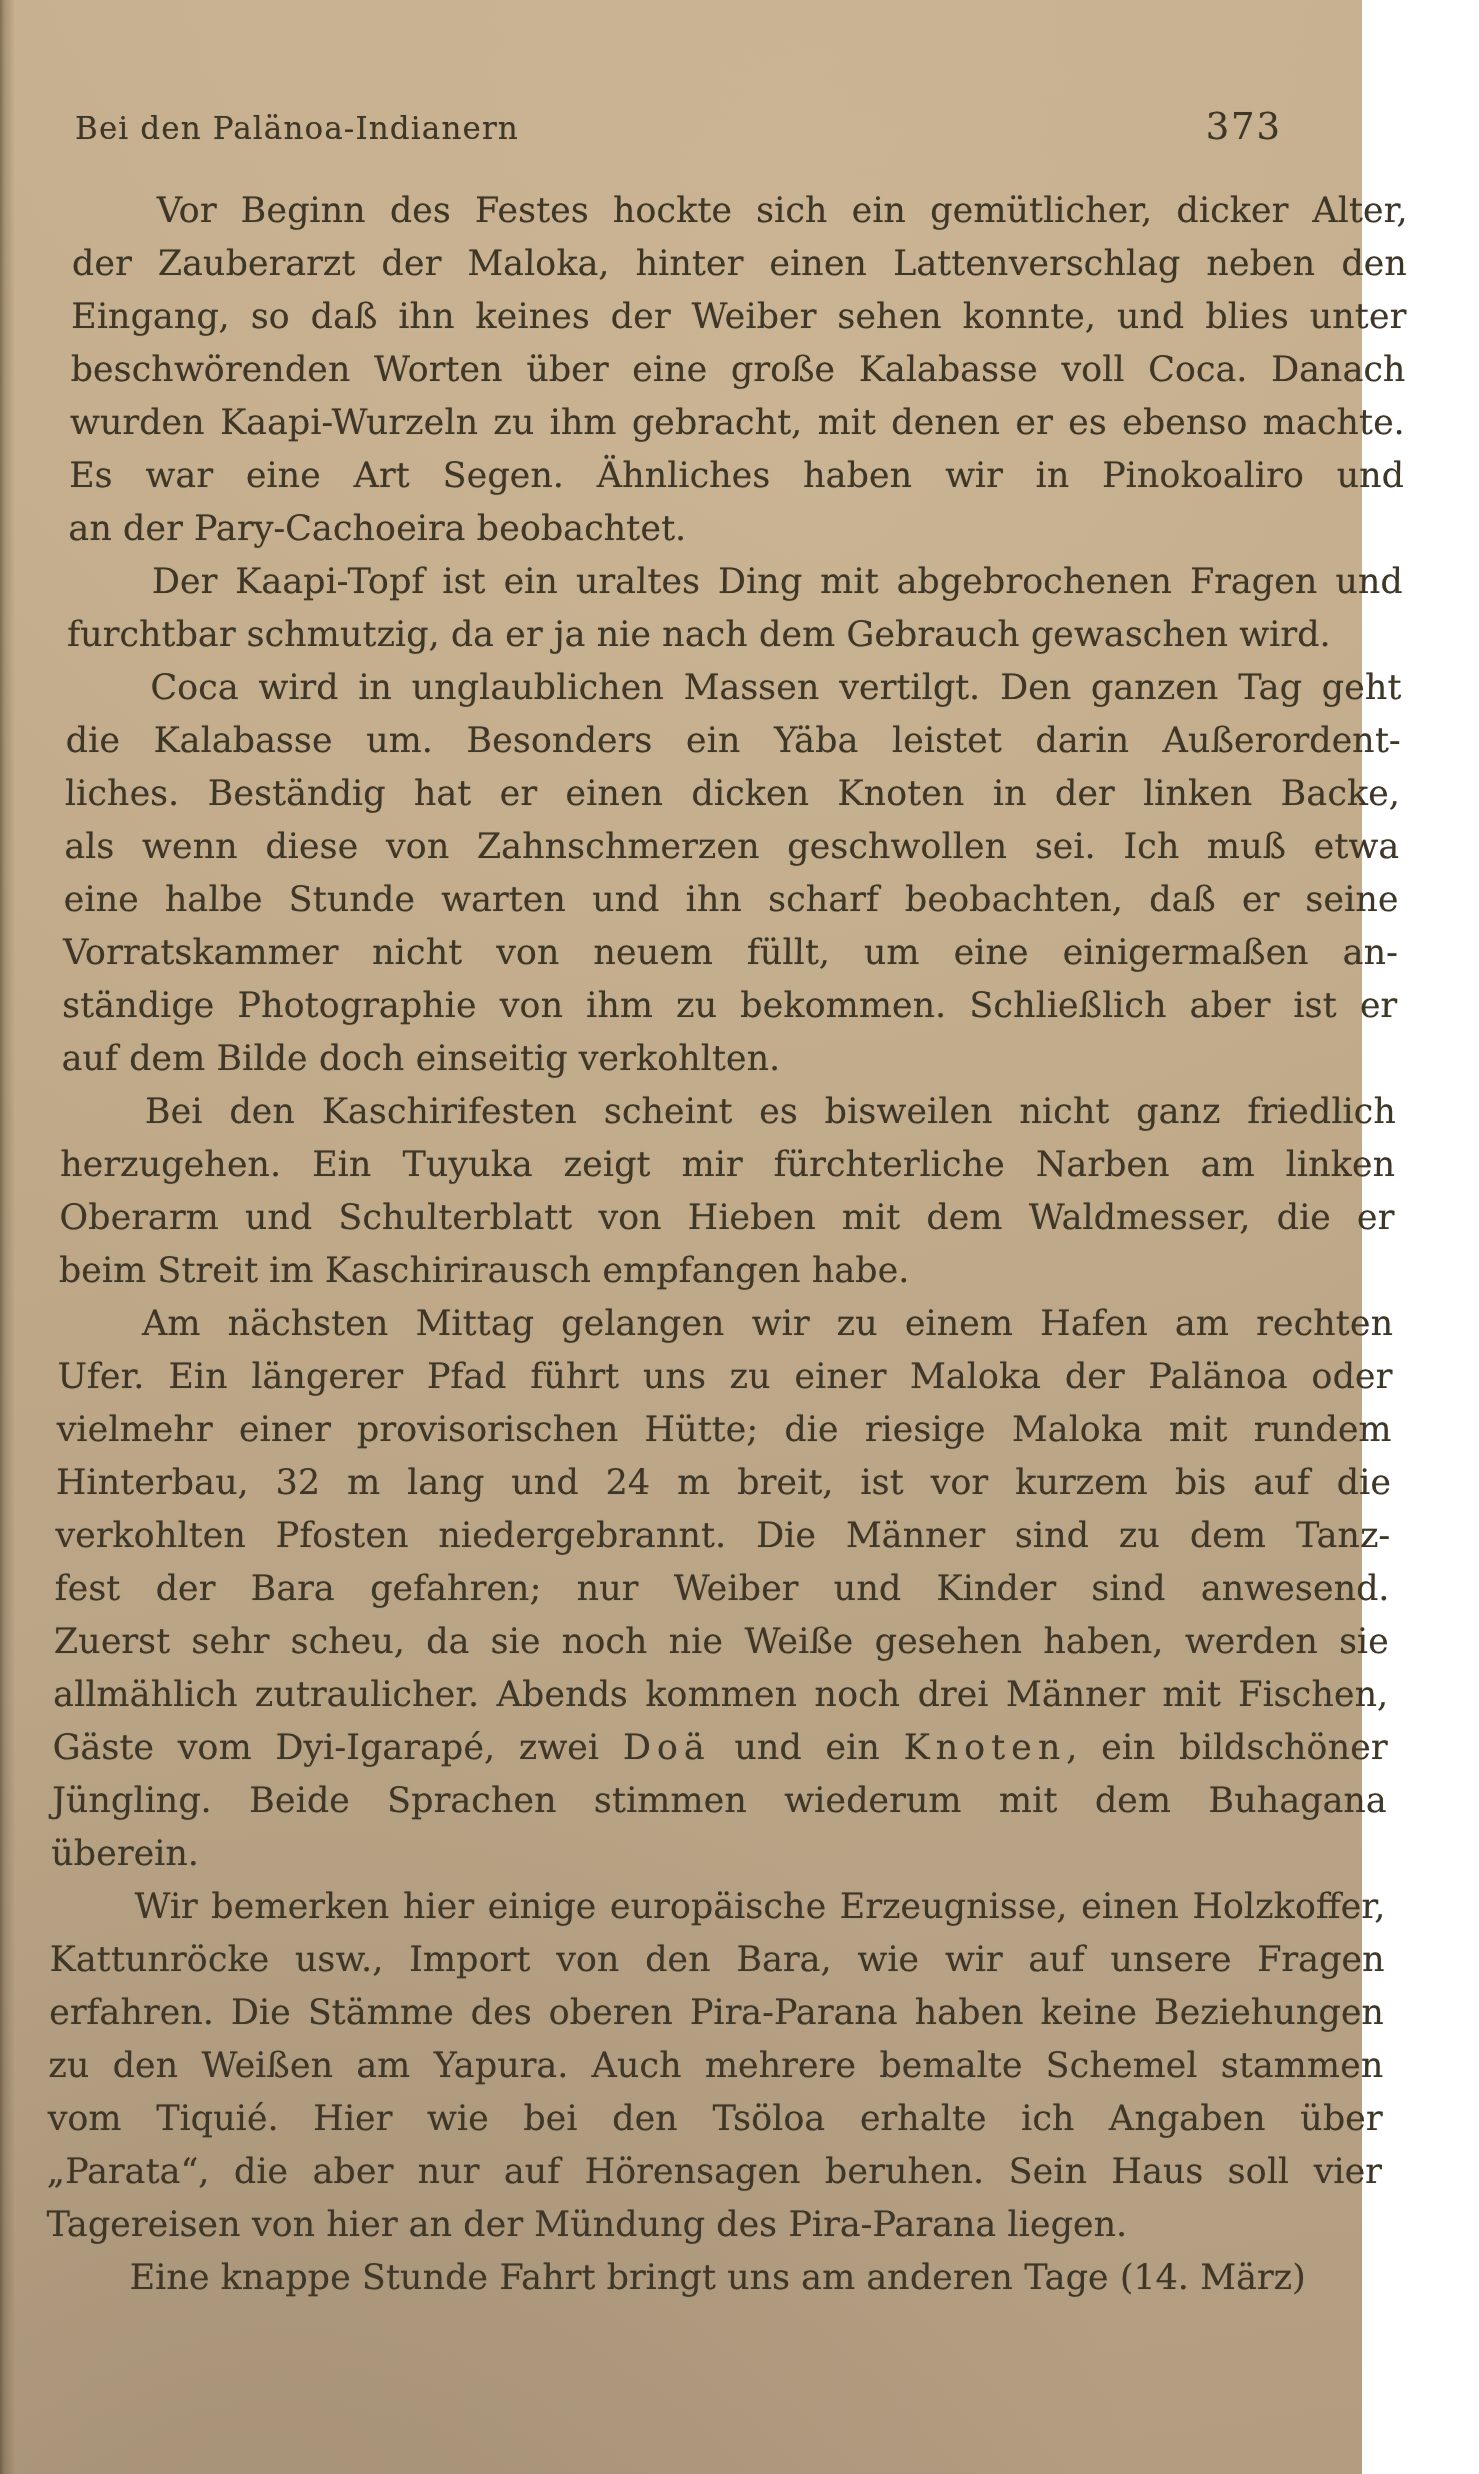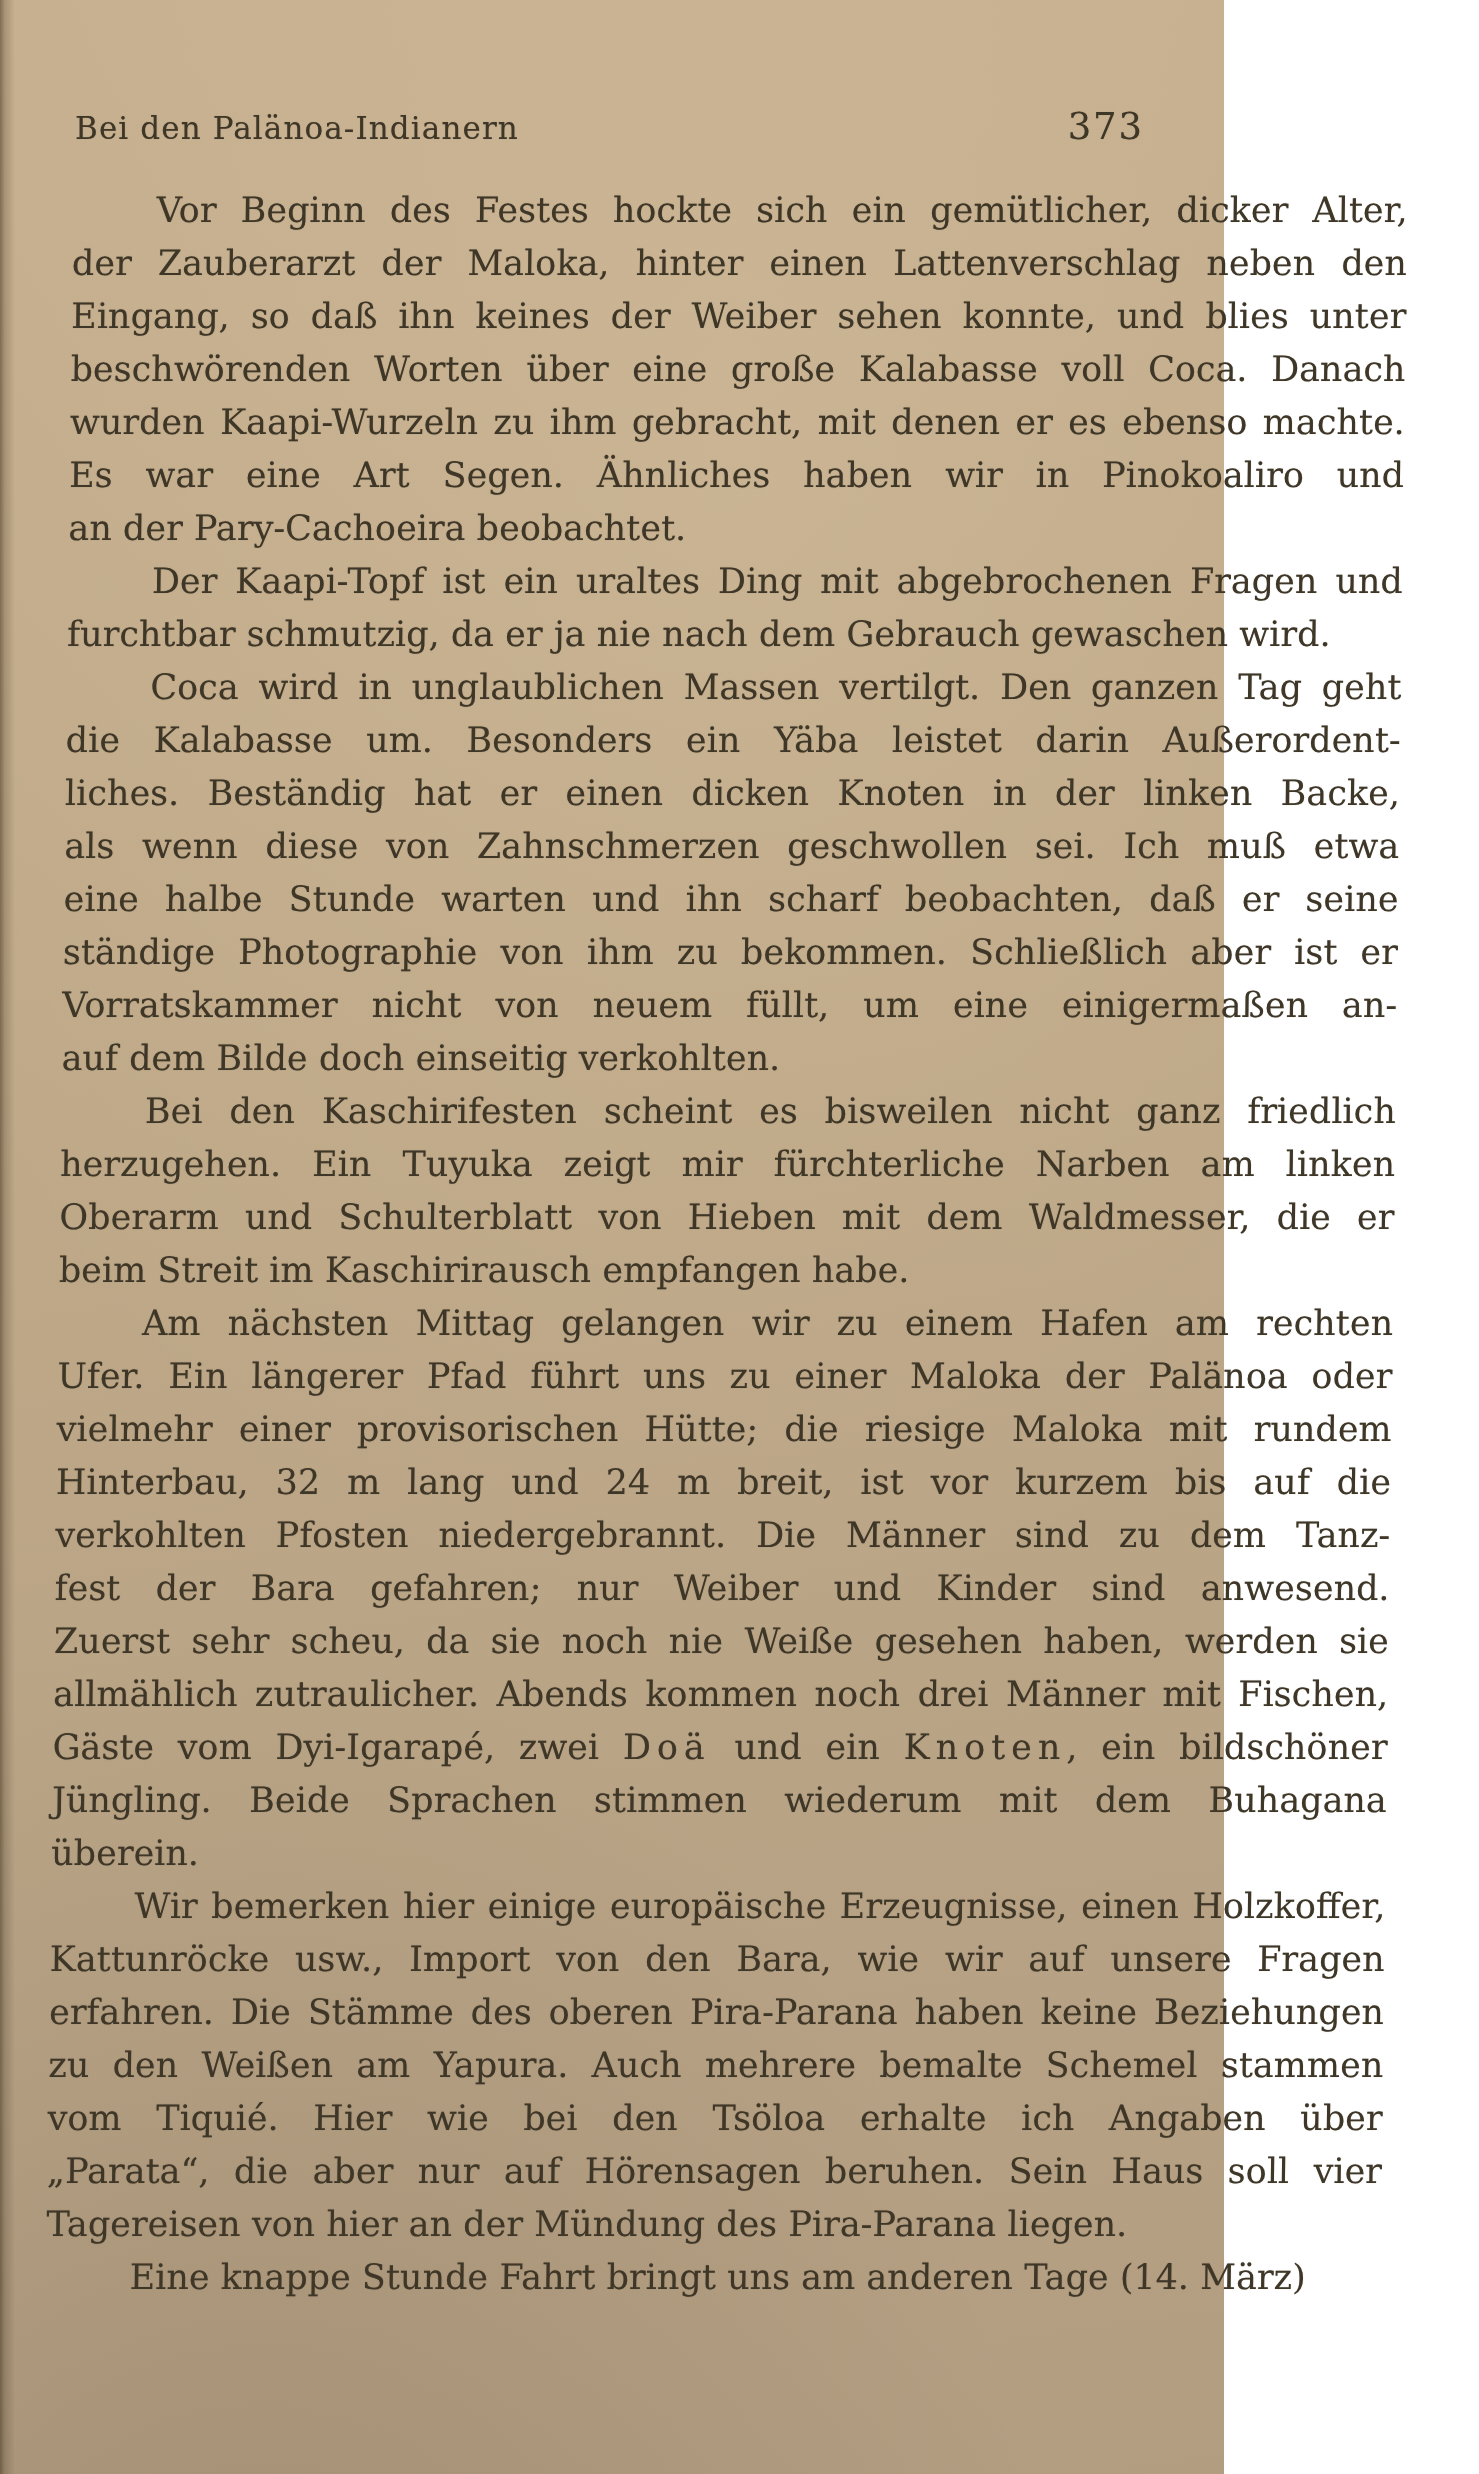--- a/index.html
+++ b/index.html
@@ -1,21 +1,21 @@
 <!DOCTYPE html>
 <html style="--ink: #3e3627;font-size:15px"><head>
 <meta charset="utf-8">
 <title>Scanned book page</title>
 <style>
   html, body { margin: 0; padding: 0; }
   body { width: 1479px; height: 2475px; overflow: hidden; }
 
   .page {
     position: relative;
-    width: 1224px;
+    width: 1362px;
     height: 2475px;
     box-sizing: border-box;
     font-family: "DejaVu Serif", "Liberation Serif", serif;
     color: var(--ink, #3e3627);
     background:
       linear-gradient(90deg, rgba(56,42,24,0.50) 0px, rgba(56,42,24,0.22) 4.7px, rgba(56,42,24,0.0) 15px),
       radial-gradient(140% 90% at 60% 18%, rgba(255,238,205,0.12) 0%, rgba(255,238,205,0) 55%),
       radial-gradient(120% 80% at 20% 110%, rgba(70,55,35,0.14) 0%, rgba(70,55,35,0) 55%),
       linear-gradient(172deg, #c6af8e 0%, #bfa988 40%, #b7a285 78%, #b29d81 100%);
     text-shadow: 0 0 0.9px rgba(58,48,32,0.35);
@@ -81,22 +81,22 @@
       <div class="paragraph">
         <div class="line first">Der Kaapi-Topf ist ein uraltes Ding mit abgebrochenen Fragen und</div>
         <div class="line last">furchtbar schmutzig, da er ja nie nach dem Gebrauch gewaschen wird.</div>
       </div>
       <div class="paragraph">
         <div class="line first">Coca wird in unglaublichen Massen vertilgt. Den ganzen Tag geht</div>
         <div class="line">die Kalabasse um. Besonders ein Yäba leistet darin Außerordent-</div>
         <div class="line">liches. Beständig hat er einen dicken Knoten in der linken Backe,</div>
         <div class="line">als wenn diese von Zahnschmerzen geschwollen sei. Ich muß etwa</div>
         <div class="line">eine halbe Stunde warten und ihn scharf beobachten, daß er seine</div>
+        <div class="line">Vorratskammer nicht von neuem füllt, um eine einigermaßen an-</div>
         <div class="line">ständige Photographie von ihm zu bekommen. Schließlich aber ist er</div>
-        <div class="line">Vorratskammer nicht von neuem füllt, um eine einigermaßen an-</div>
         <div class="line last">auf dem Bilde doch einseitig verkohlten.</div>
       </div>
       <div class="paragraph">
         <div class="line first">Bei den Kaschirifesten scheint es bisweilen nicht ganz friedlich</div>
         <div class="line">herzugehen. Ein Tuyuka zeigt mir fürchterliche Narben am linken</div>
         <div class="line">Oberarm und Schulterblatt von Hieben mit dem Waldmesser, die er</div>
         <div class="line last">beim Streit im Kaschirirausch empfangen habe.</div>
       </div>
       <div class="paragraph">
         <div class="line first">Am nächsten Mittag gelangen wir zu einem Hafen am rechten</div>

